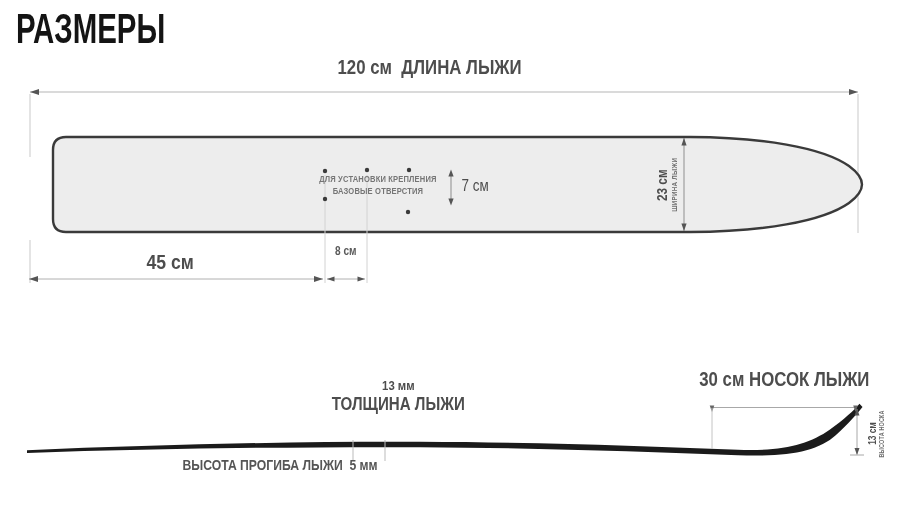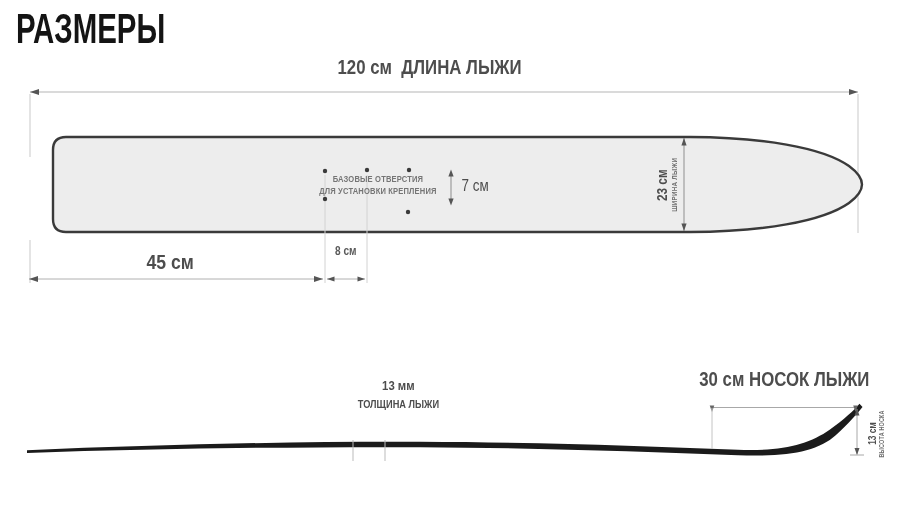--- a/index.html
+++ b/index.html
@@ -30,21 +30,21 @@
   .tip-label   { left: 683px; top: 368px; width: 200px; text-align: right; }
   .d45-label   { left: 70px;  top: 250px; width: 200px; text-align: center; font-size: 21px; font-weight: 700; color: #4d4d4d; text-decoration: underline; }
   .d8-label    { left: 316px; top: 244px; width: 60px;  text-align: center; font-size: 12px; font-weight: 700; color: #5a5a5a; }
   .d7-label    { left: 459px; top: 177px; font-size: 16px; font-weight: 400; color: #4d4d4d; }
 
   .holes-note  { left: 290px; top: 173px; width: 175px; text-align: center;
                  font-size: 9px; line-height: 12px; font-weight: 700; color: #757575; letter-spacing: 0.2px; }
 
   .thickness-label { left: 318px; top: 378px; width: 160px; text-align: center; color: #4d4d4d; font-weight: 700; }
   .thickness-label .l1 { font-size: 13.5px; line-height: 16px; }
-  .thickness-label .l2 { font-size: 11px; line-height: 20px; }
+  .thickness-label .l2 { font-size: 18px; line-height: 20px; }
 
   .camber-label { left: 155px; top: 457px; width: 250px; text-align: center;
                   font-size: 14.5px; font-weight: 700; color: #555555; }
 
   .rot { position: absolute; text-align: center; transform: rotate(-90deg); transform-origin: center; }
   .width-rot { left: 619px; top: 170px; width: 100px; height: 30px; }
   .width-rot .l1 { font-size: 14px; line-height: 16px; font-weight: 700; color: #4d4d4d; }
   .width-rot .l2 { font-size: 7.5px; line-height: 9px; font-weight: 700; color: #6f6f6f; letter-spacing: 0.3px; }
   .tiph-rot { left: 850px; top: 423px; width: 56px; height: 22px; }
   .tiph-rot .l1 { font-size: 10px; line-height: 11px; font-weight: 700; color: #4d4d4d; }
@@ -115,22 +115,22 @@
 
   <div class="label title">
     <span class="cx">РАЗМЕРЫ</span>
   </div>
 
   <div class="label len-label dim-big">
     <span class="cx">120 см&nbsp; ДЛИНА ЛЫЖИ</span>
   </div>
 
   <div class="label holes-note">
+    <div><span class="cx">ДЛЯ УСТАНОВКИ КРЕПЛЕНИЯ</span></div>
     <div><span class="cx">БАЗОВЫЕ ОТВЕРСТИЯ</span></div>
-    <div><span class="cx">ДЛЯ УСТАНОВКИ КРЕПЛЕНИЯ</span></div>
   </div>
 
   <div class="label d7-label">
     <span class="cx">7 см</span>
   </div>
 
   <div class="label rot width-rot">
     <div class="l1"><span class="cx">23 см</span></div>
     <div class="l2"><span class="cx">ШИРИНА ЛЫЖИ</span></div>
   </div>
@@ -141,20 +141,23 @@
 
   <div class="label d8-label">
     <span class="cx">8 см</span>
   </div>
 
   <div class="label thickness-label">
     <div class="l1"><span class="cx">13 мм</span></div>
     <div class="l2"><span class="cx">ТОЛЩИНА ЛЫЖИ</span></div>
   </div>
 
+  <div class="label camber-label">
+    <span class="cx">ВЫСОТА ПРОГИБА ЛЫЖИ&nbsp; 5 мм</span>
+  </div>
 
   <div class="label tip-label dim-big">
     <span class="cx">30 см НОСОК ЛЫЖИ</span>
   </div>
 
   <div class="label rot tiph-rot">
     <div class="l1"><span class="cx">13 см</span></div>
     <div class="l2"><span class="cx">ВЫСОТА НОСКА</span></div>
   </div>
 

